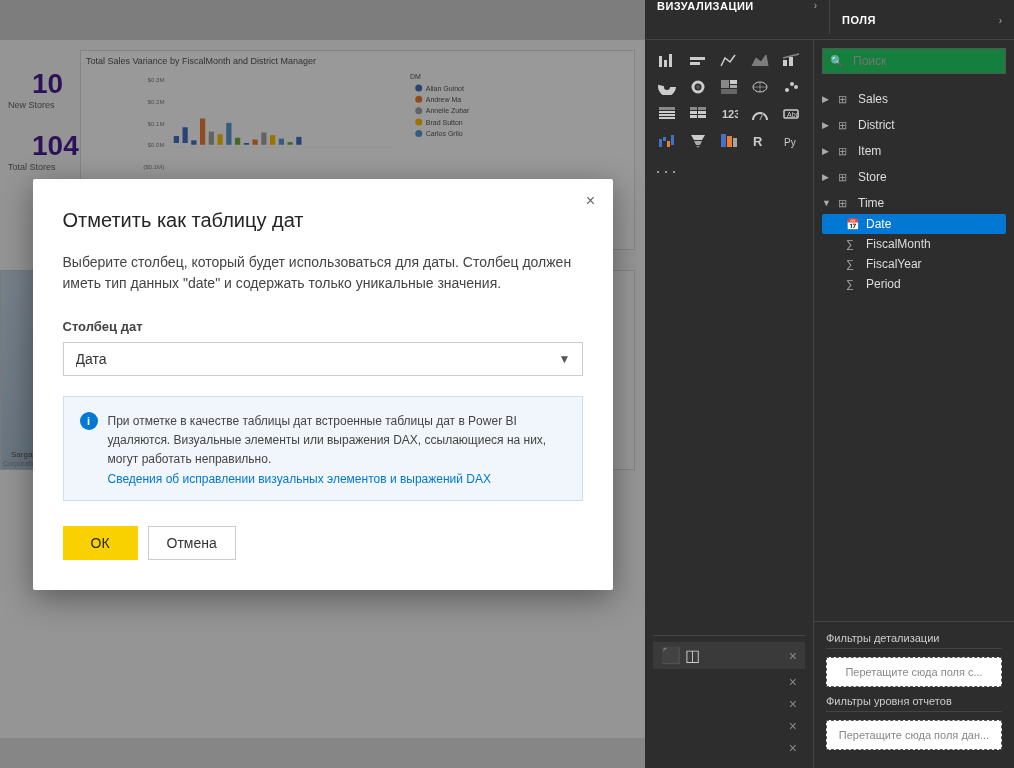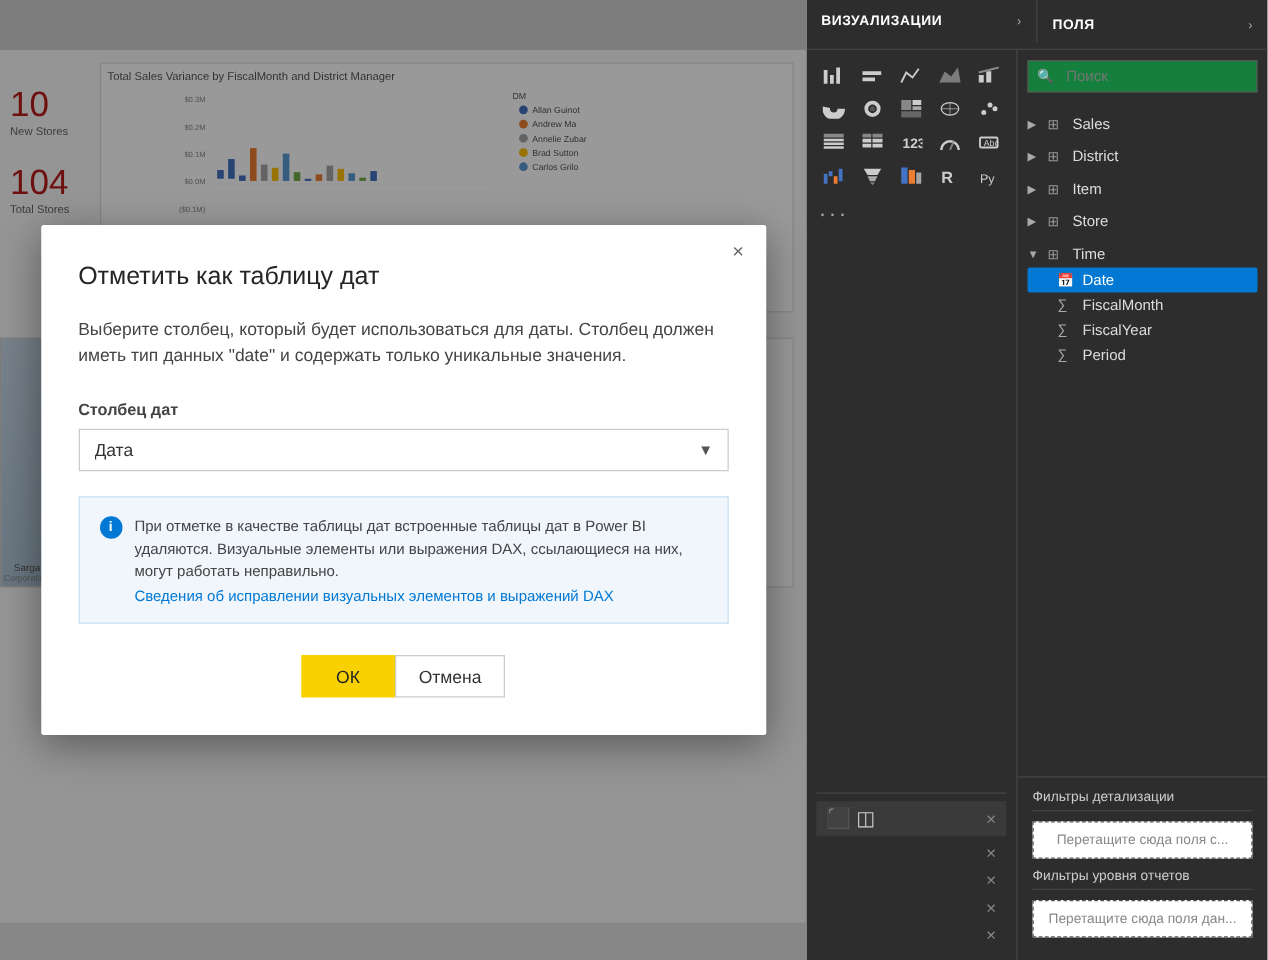--- a/index.html
+++ b/index.html
@@ -15,21 +15,21 @@
     }
 
     .dash-top-bar {
       height: 40px;
       background: #d0d0d0;
       display: flex;
       align-items: center;
       padding: 0 10px;
     }
 
-    .stat-number { font-size: 28px; font-weight: 400; color: #b91c1c; }
+    .stat-number { font-size: 28px; font-weight: 700; color: #4c1d95; margin-left: 24px; }
     .stat-label { font-size: 9px; color: #666; }
 
     
     .modal-overlay {
       position: absolute;
       top: 0; left: 0; right: 0; bottom: 0;
       background: rgba(0,0,0,0.4);
       display: flex;
       align-items: center;
       justify-content: center;
@@ -138,21 +138,22 @@
     .info-link {
       color: #0078d4;
       text-decoration: none;
       font-size: 12px;
       display: block;
       margin-top: 4px;
     }
 
     .modal-buttons {
       display: flex;
-      justify-content: center;
+      justify-content: flex-start;
+      gap: 10px;
     }
 
     .btn-ok {
       background: #f9d100;
       color: #252525;
       border: none;
       padding: 8px 28px;
       font-size: 14px;
       cursor: pointer;
       font-weight: 400;
@@ -178,21 +179,21 @@
 
     
     .viz-header {
       display: flex;
       height: 40px;
       border-bottom: 1px solid #444;
     }
 
     .viz-section-header {
       display: flex;
-      align-items: center;
+      align-items: flex-start;
       justify-content: space-between;
       padding: 0 12px;
       height: 34px;
       flex: 1;
       border-right: 1px solid #444;
     }
 
     .fields-section-header {
       display: flex;
       align-items: center;

